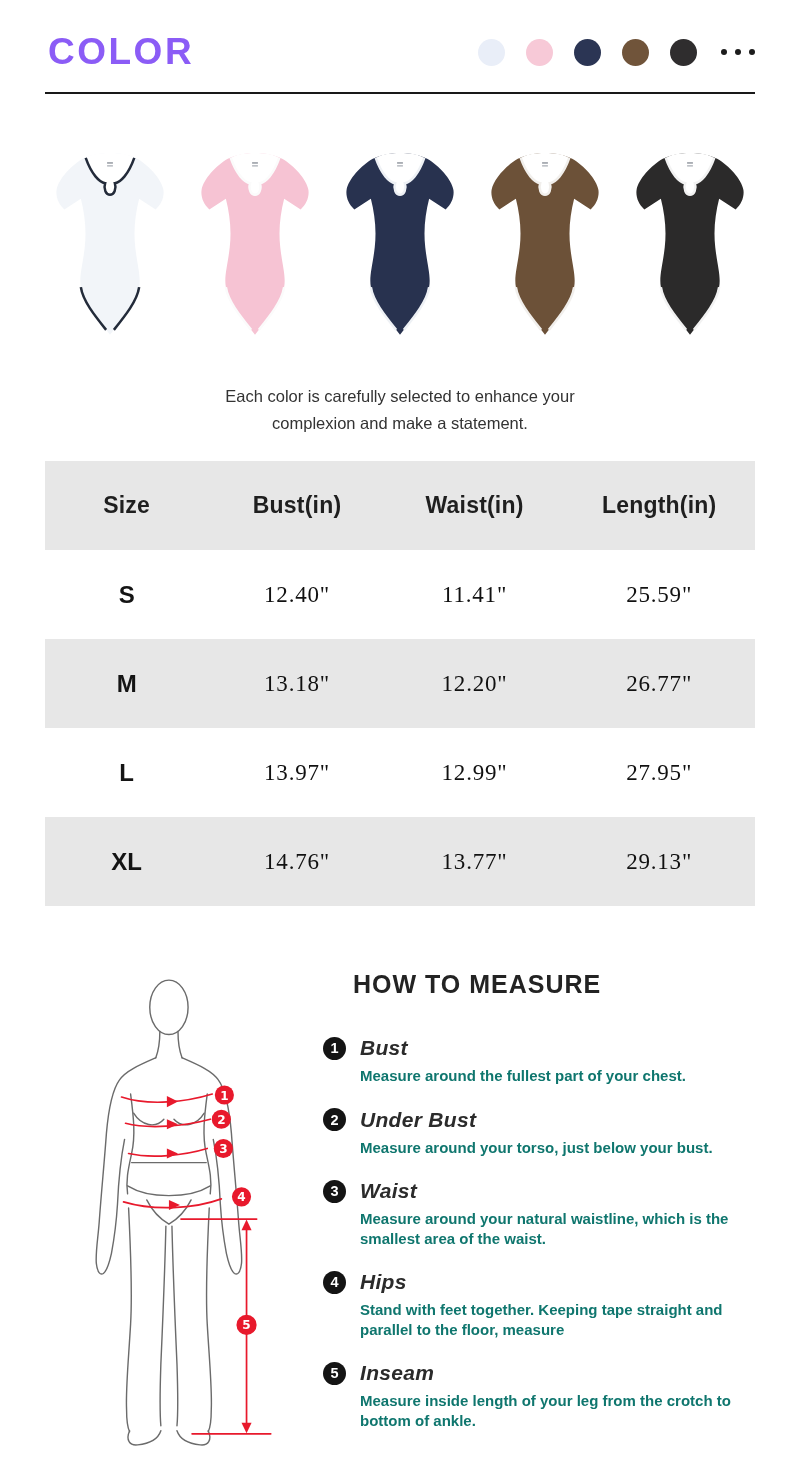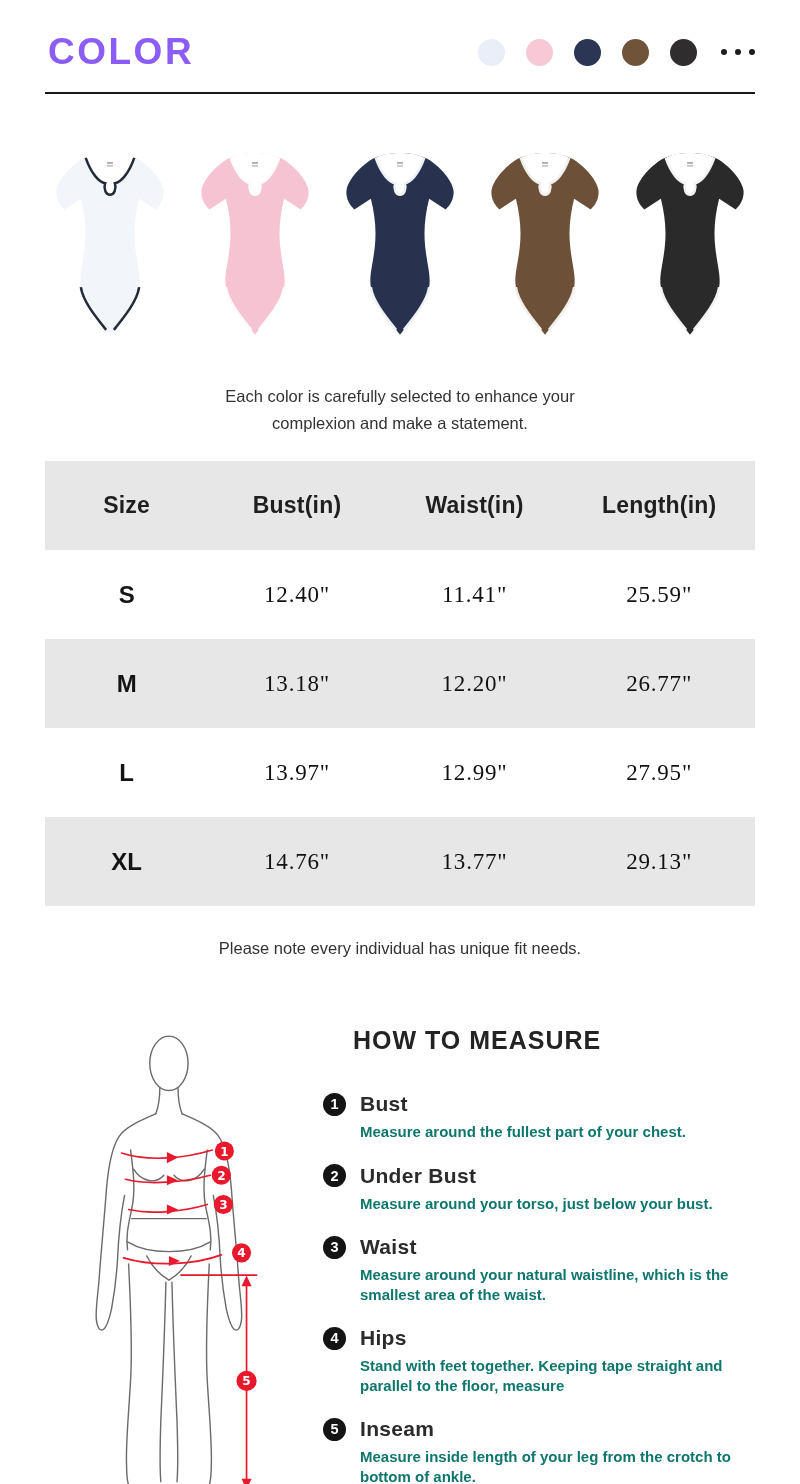--- a/index.html
+++ b/index.html
@@ -35,21 +35,21 @@
   td.val-cell{font-family:"Liberation Serif",serif;font-size:23px;color:#111111;letter-spacing:0.8px;}
 
   
   .measure{margin:60px 45px 0 73px;display:flex;align-items:flex-start;}
   .measure-right{margin-left:38px;padding-top:2px;}
   .measure-title{font-size:25px;font-weight:bold;letter-spacing:1px;color:#232323;margin:2px 0 16px 30px;}
   .m-list{margin-top:37px;}
   .m-item{margin-bottom:22px;}
   .m-head{display:flex;align-items:center;gap:14px;}
   .m-num{width:23px;height:23px;border-radius:50%;background:#141414;color:#ffffff;font-weight:bold;font-size:14.5px;display:flex;align-items:center;justify-content:center;flex:0 0 auto;}
-  .m-label{font-size:21px;font-weight:bold;color:#2b2b2b;letter-spacing:0.3px;}
+  .m-label{font-size:21px;font-weight:bold;color:#2b2b2b;letter-spacing:0.3px;font-style:italic;}
   .m-desc{margin:6px 0 0 37px;font-size:15px;font-weight:bold;color:#0f766e;line-height:19.5px;max-width:372px;}
   .m-desc.one-line{white-space:nowrap;max-width:none;}
 </style>
 </head>
 <body>
 
 <div class="header">
   <div class="page-title">COLOR</div>
   <div class="swatch-row">
     <span class="swatch" style="background-color: rgb(233, 238, 248);"></span>
@@ -169,21 +169,20 @@
         <td class="size-cell">XL</td>
         <td class="val-cell">14.76"</td>
         <td class="val-cell">13.77"</td>
         <td class="val-cell">29.13"</td>
       </tr>
     </tbody>
   </table>
 </div>
 
 <div class="note">
-  <div>Please note every individual has unique fit needs.</div>
 </div>
 
 <div class="measure">
 
   <svg viewBox="0 0 210 490" width="212" height="494" style="color: rgb(232, 25, 44);">
     <g fill="none" stroke="#6b6b6b" stroke-width="1.4" stroke-linecap="round">
       <ellipse cx="95" cy="41" rx="19" ry="27"></ellipse>
       <path d="M86,65 C86,76 85,83 82,91 M104,65 C104,76 105,83 108,91"></path>
       <path d="M82,91 C66,98 52,104 46,113 C38,124 35,143 33,166 C31,194 28,224 26,252 C25,268 22,284 23,295 C24,304 27,307 30,305 C34,302 36,294 38,285 C41,269 43,252 44,236 C45,214 47,192 51,172"></path>
       <path d="M108,91 C124,98 138,104 144,113 C152,124 155,143 157,166 C159,194 162,224 164,252 C165,268 168,284 167,295 C166,304 163,307 160,305 C156,302 154,294 152,285 C149,269 147,252 146,236 C145,214 143,192 139,172"></path>

